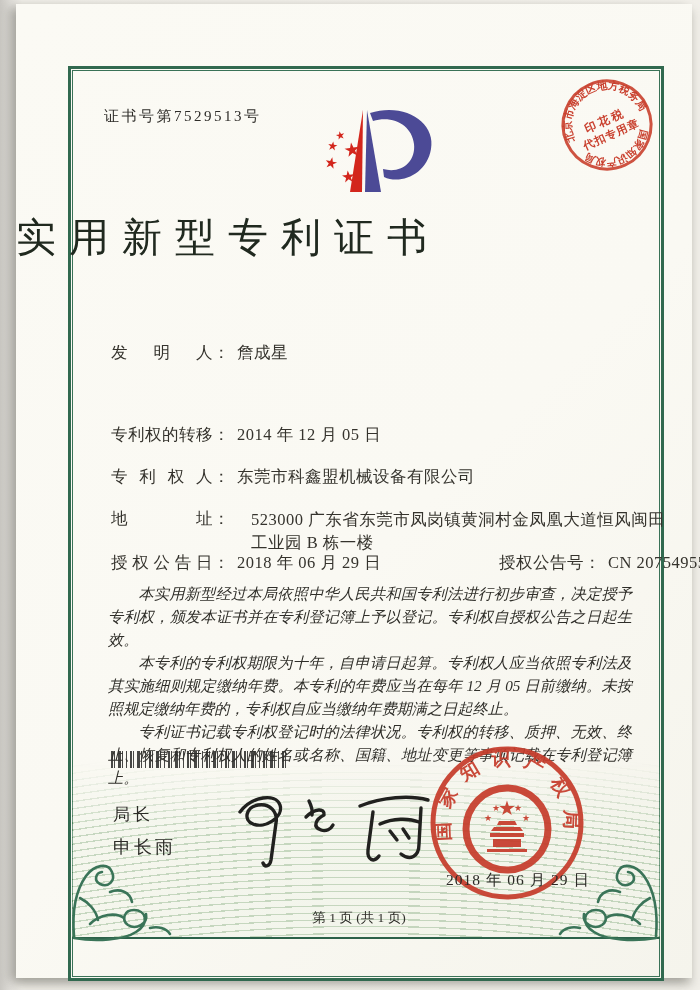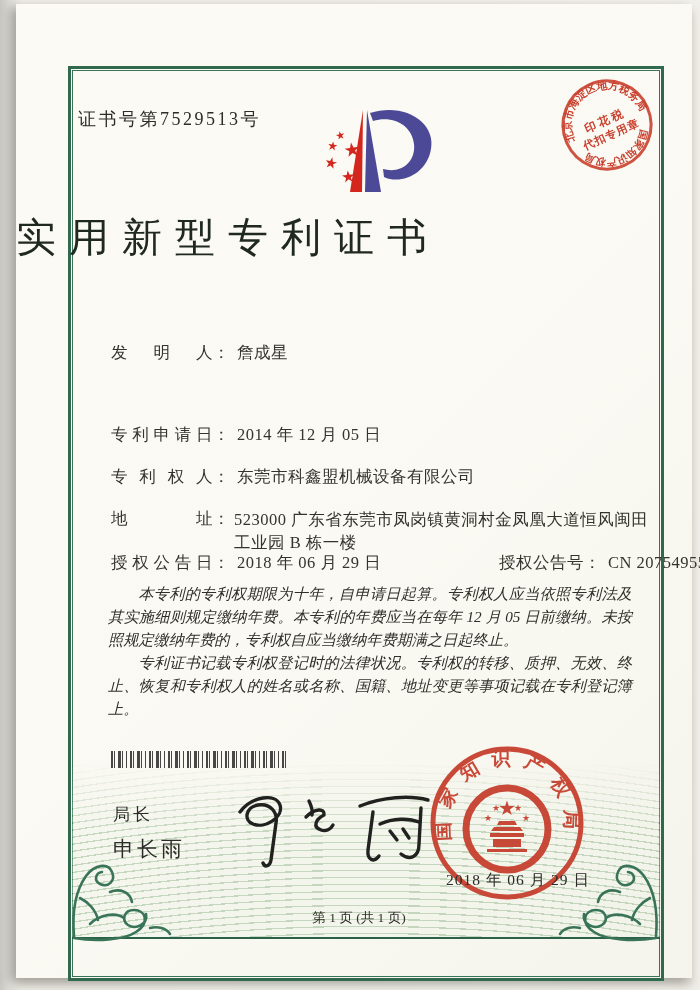--- a/index.html
+++ b/index.html
@@ -5,41 +5,41 @@
   html,body{margin:0;padding:0;background:#e8e6e0;}
   .photo{position:relative;width:700px;height:990px;overflow:hidden;
     background:linear-gradient(90deg,#c9c7c2 0,#dedcd7 10px,#eeece6 22px,#f1efe9 100%);
     font-family:"Liberation Serif","DejaVu Serif",serif;}
   .paper{position:absolute;left:16px;top:4px;right:8px;bottom:12px;
     background:linear-gradient(135deg,#fbfaf4 0%,#faf9f3 55%,#f5f4ec 100%);
     box-shadow:-7px 3px 9px rgba(70,70,60,.28),0 7px 9px rgba(70,70,60,.25);}
   .frame{position:absolute;left:52px;top:62px;width:590px;height:909px;
     border:3px solid #31694f;}
   .frame-inner{position:absolute;inset:1px;border:1px solid #3a7257;}
-  .cert-no{position:absolute;left:62px;top:103px;font-size:18px;letter-spacing:2.5px;color:#2e2c28;}
+  .cert-no{position:absolute;left:88px;top:103px;font-size:15px;letter-spacing:2.5px;color:#2e2c28;}
   .logo{position:absolute;left:277px;top:96px;}
   .title{position:absolute;left:0;right:0;top:206px;
     font-size:40px;letter-spacing:13px;color:#20291f;font-weight:500;}
   .frow{position:absolute;left:95px;font-size:16.5px;color:#35332d;letter-spacing:.5px;white-space:nowrap;}
   .flabel{display:inline-block;width:102px;text-align:justify;text-align-last:justify;vertical-align:top;}
   .fvalue{margin-left:7px;}
-  .addr-val{display:inline-block;margin-left:4px;white-space:normal;width:430px;line-height:23px;vertical-align:top;}
+  .addr-val{display:inline-block;margin-left:21px;white-space:normal;width:430px;line-height:23px;vertical-align:top;}
   .grant-right{position:absolute;left:388px;top:0;white-space:nowrap;}
   .body-text{position:absolute;left:92px;top:578px;width:524px;
     font-size:15.2px;line-height:23px;color:#2f2e29;font-style:italic;text-align:justify;}
   .body-text p{margin:0;text-indent:2em;}
   .barcode{position:absolute;left:95px;top:747px;width:176px;height:17px;opacity:.88;
     background:repeating-linear-gradient(90deg,#2f2f2d 0 2px,transparent 2px 3px,#2f2f2d 3px 4px,transparent 4px 7px,#2f2f2d 7px 10px,transparent 10px 11px,#2f2f2d 11px 12px,transparent 12px 15px,#2f2f2d 15px 16px,transparent 16px 19px);}
   .wave-band{position:absolute;left:56px;top:758px;width:588px;height:175px;
     border-bottom:2px solid #2c6149;
     background:repeating-radial-gradient(1800px circle at 294px 1950px,rgba(120,165,115,.40) 0 1.3px,rgba(235,242,228,.35) 1.3px 7px);
     -webkit-mask-image:linear-gradient(to bottom,transparent 0,#000 70px);
     mask-image:linear-gradient(to bottom,transparent 0,#000 70px);}
   .director{position:absolute;left:97px;top:799px;font-size:17px;color:#2c2b27;letter-spacing:3px;}
-  .director-name{position:absolute;left:97px;top:831px;font-size:21px;color:#2c2b27;letter-spacing:3px;}
+  .director-name{position:absolute;left:97px;top:831px;font-size:18px;color:#2c2b27;letter-spacing:3px;}
   .signature{position:absolute;left:196px;top:768px;}
   .seal{position:absolute;left:408px;top:736px;}
   .seal-date{position:absolute;left:430px;top:866px;font-size:15.5px;color:#2b2a26;letter-spacing:1px;}
   .footer{position:absolute;left:0;right:0;top:905px;text-align:center;font-size:13.5px;color:#2e2d29;padding-left:10px;}
   .stamp{position:absolute;left:532px;top:62px;transform:rotate(-24deg);}
   .ornament{position:absolute;}
   .orn-left{left:50px;top:824px;}
   .orn-right{left:536px;top:824px;transform:scaleX(-1);}
 </style>
 </head>
@@ -105,34 +105,35 @@
       <text x="0" y="-1" font-size="11.5" fill="#c9402e" font-weight="bold" text-anchor="middle" letter-spacing="3">印花税</text>
       <text x="0" y="14" font-size="11" fill="#c9402e" font-weight="bold" text-anchor="middle" letter-spacing="1">代扣专用章</text>
     </svg>
 
     <div class="title">实用新型专利证书</div>
 
     <div class="frow" style="top:338px">
       <span class="flabel">发明人</span><span>：</span><span class="fvalue">詹成星</span>
     </div>
     <div class="frow" style="top:420px">
-      <span class="flabel">专利申请日</span><span>：</span><span class="fvalue">2014 年 12 月 05 日</span>
+      <span class="flabel">专利权的转移</span><span>：</span><span class="fvalue">2014 年 12 月 05 日</span>
     </div>
     <div class="frow" style="top:462px">
       <span class="flabel">专利权人</span><span>：</span><span class="fvalue">东莞市科鑫盟机械设备有限公司</span>
     </div>
     <div class="frow" style="top:504px">
       <span class="flabel">地址</span><span>：</span><span class="addr-val"><span>523000 广东省东莞市凤岗镇黄洞村金凤凰大道恒风闽田</span><br><span>工业园 B 栋一楼</span></span>
     </div>
     <div class="frow" style="top:548px">
       <span class="flabel">授权公告日</span><span>：</span><span class="fvalue">2018 年 06 月 29 日</span>
       <span class="grant-right"><span>授权公告号</span><span>：</span><span class="fvalue">CN 207549551 U</span></span>
     </div>
 
     <div class="body-text">
+      <p>本实用新型经过本局依照中华人民共和国专利法进行初步审查，决定授予专利权，颁发本证书并在专利登记簿上予以登记。专利权自授权公告之日起生效。</p>
       <p>本专利的专利权期限为十年，自申请日起算。专利权人应当依照专利法及其实施细则规定缴纳年费。本专利的年费应当在每年 12 月 05 日前缴纳。未按照规定缴纳年费的，专利权自应当缴纳年费期满之日起终止。</p>
       <p>专利证书记载专利权登记时的法律状况。专利权的转移、质押、无效、终止、恢复和专利权人的姓名或名称、国籍、地址变更等事项记载在专利登记簿上。</p>
     </div>
 
     <div class="barcode"></div>
 
     <div class="director">局长</div>
     <div class="director-name">申长雨</div>
 
     <svg class="signature" width="245" height="105" viewBox="0 0 245 105">

